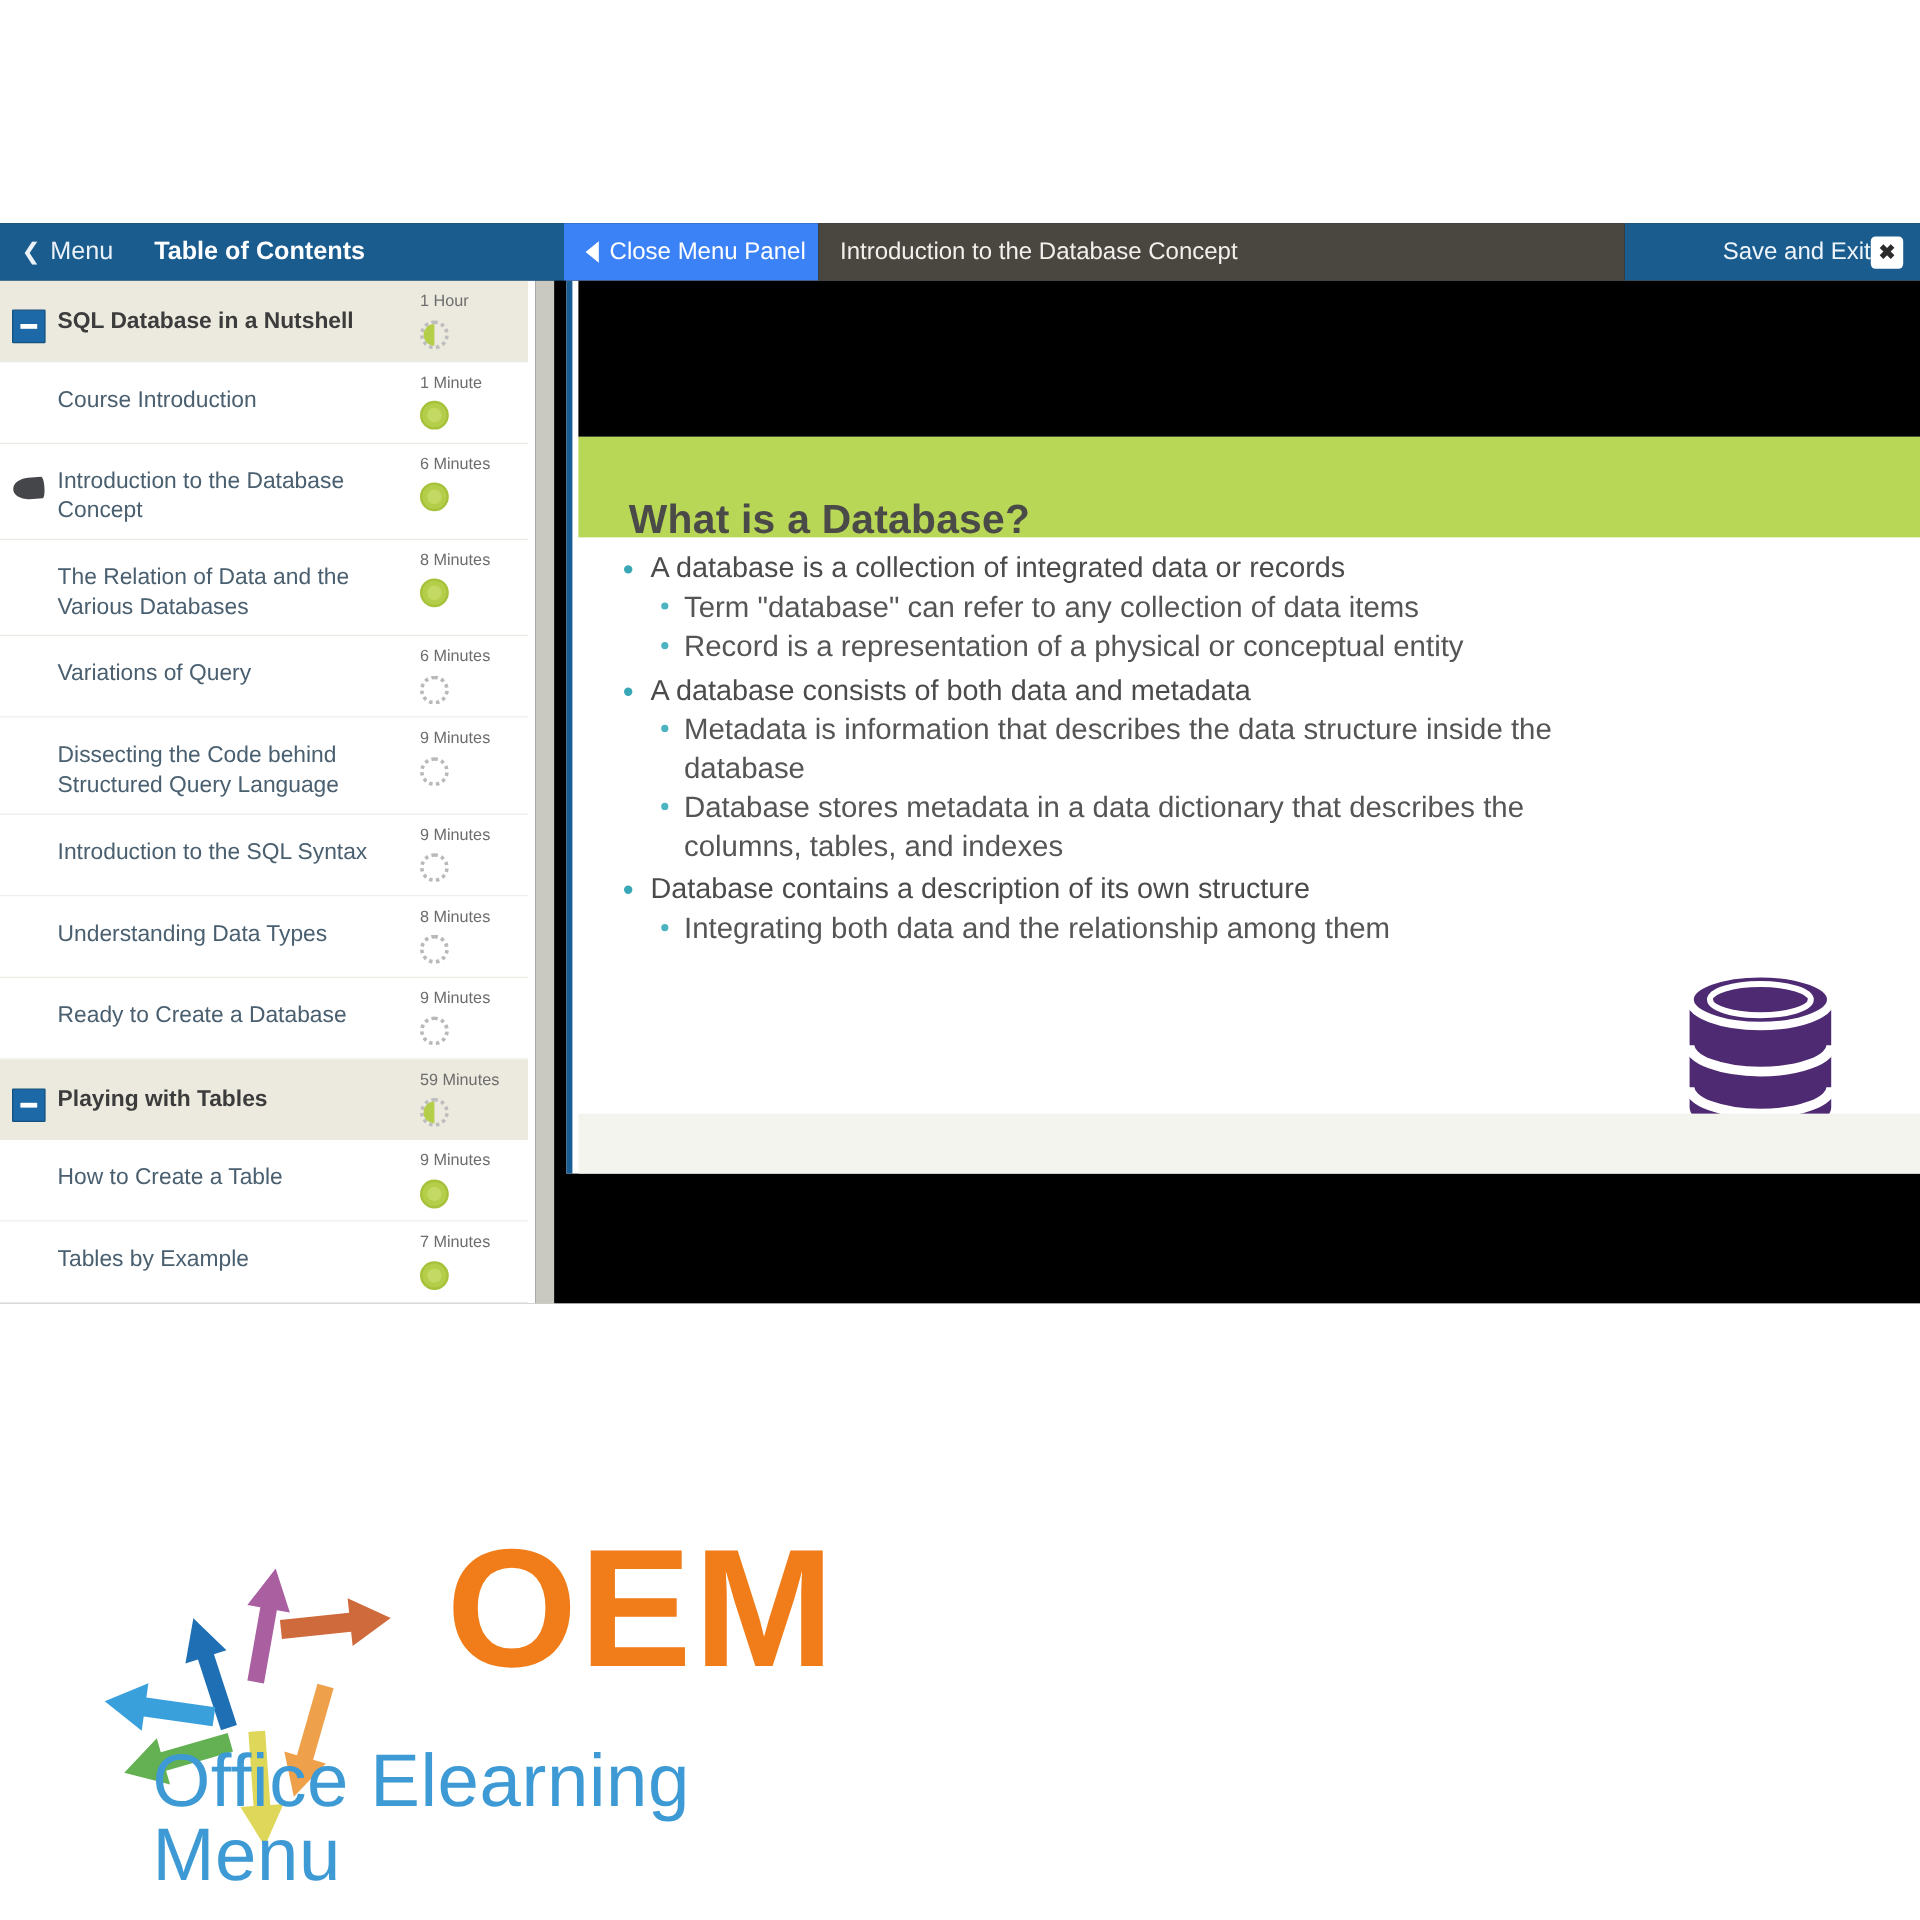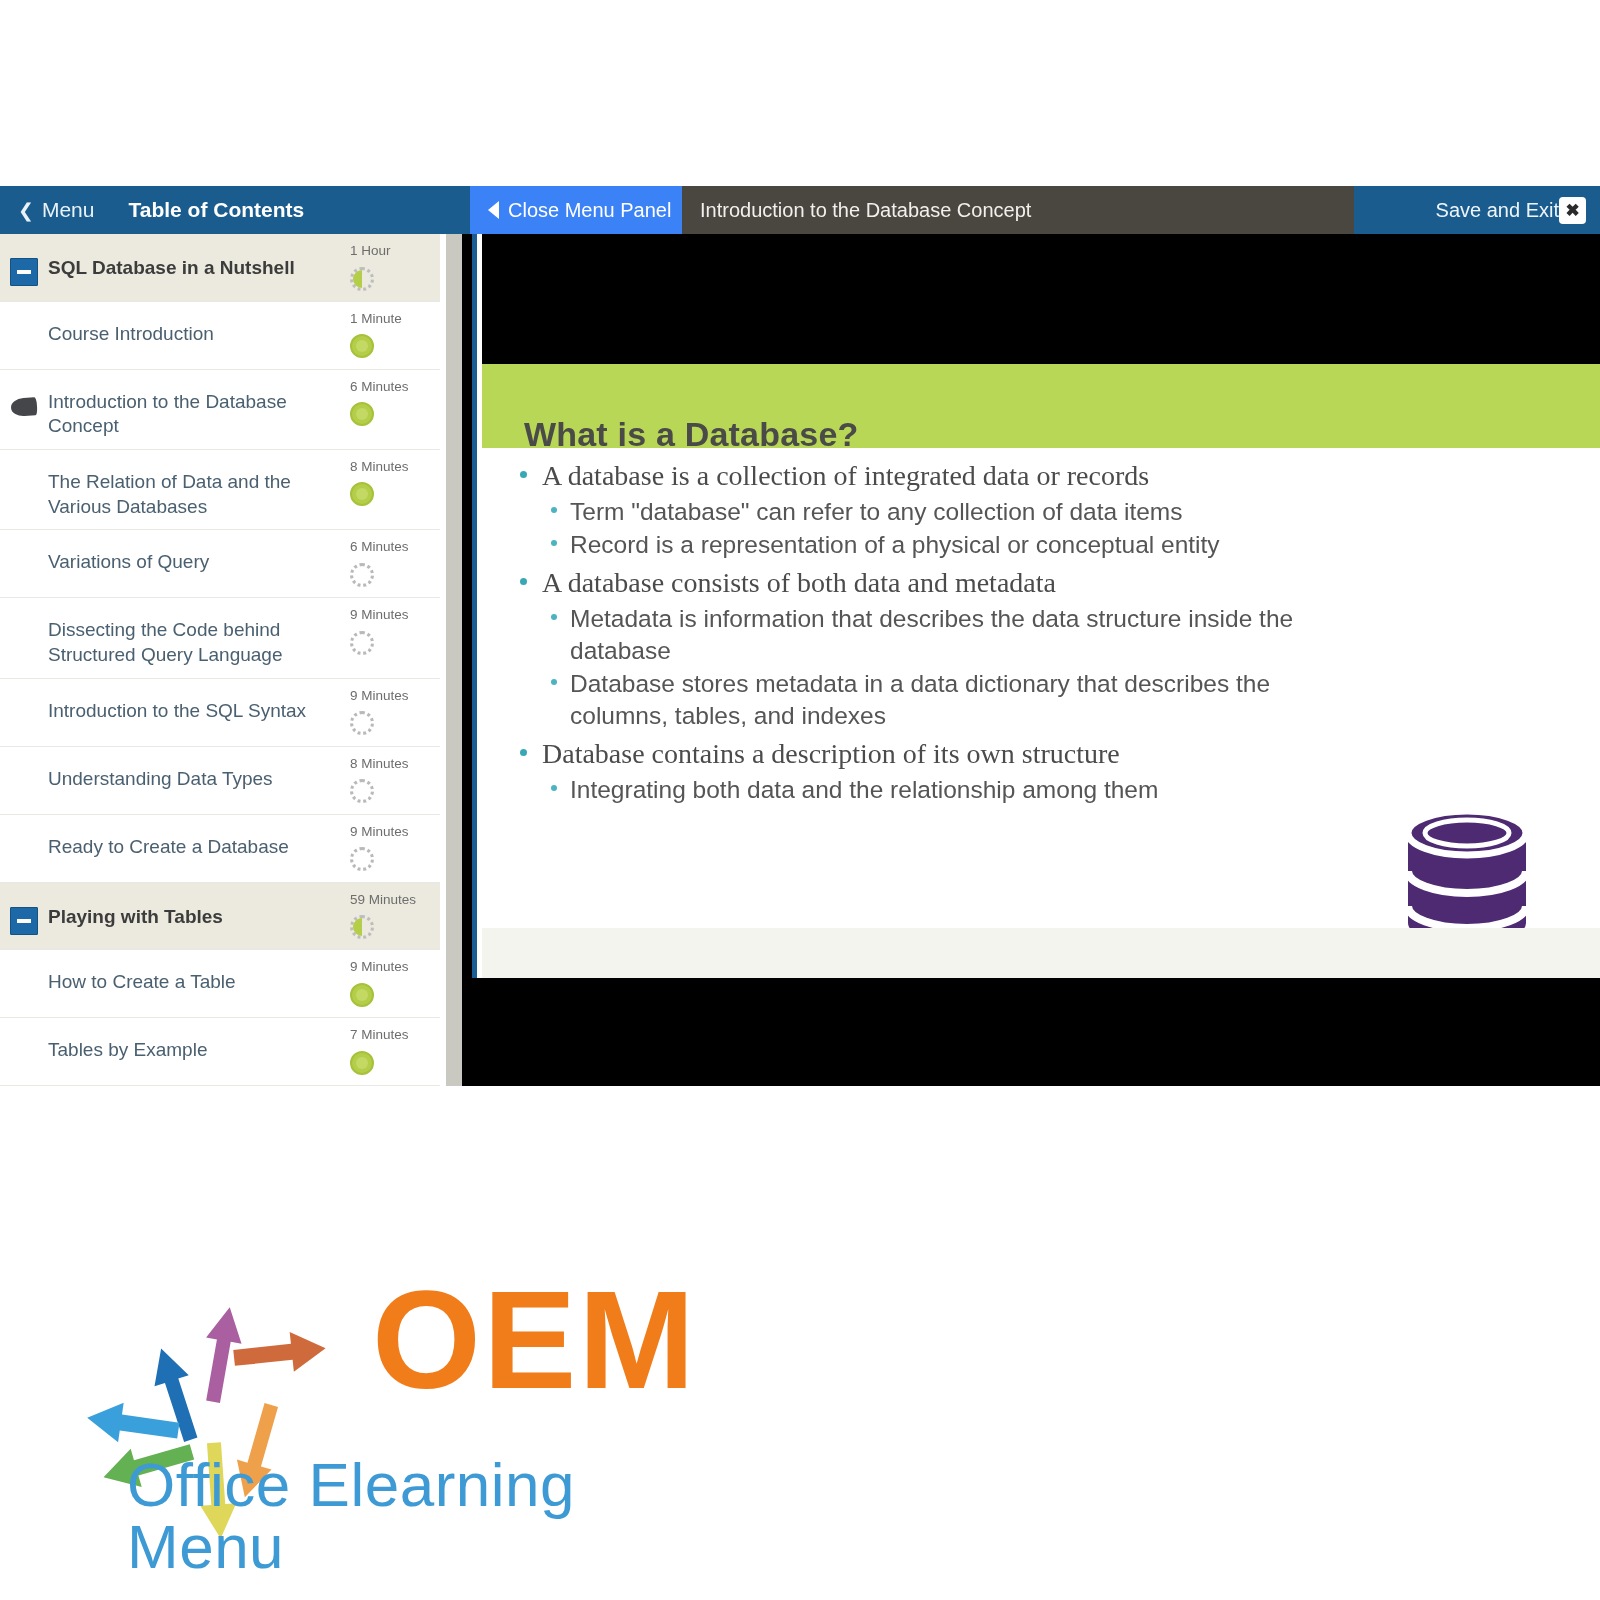--- a/index.html
+++ b/index.html
@@ -145,21 +145,21 @@
   #slide-top-black{position:absolute;left:5px;top:0;right:0;height:130px;background:#000;}
   #slide-body{
     position:absolute;left:5px;top:214px;right:0;height:480px;background:#ffffff;
   }
   #slide-footer{
     position:absolute;left:5px;top:694px;right:0;height:50px;background:#f4f4ef;
   }
 
   ul.lv1{list-style:none;margin:0;padding:0;position:absolute;left:30px;top:10px;width:790px;}
   ul.lv1>li{position:relative;padding-left:30px;margin-bottom:2px;}
-  ul.lv1>li>.txt{font-size:28px;color:#4b4b4b;line-height:1.3;font-family:Liberation Serif, serif;}
+  ul.lv1>li>.txt{font-size:24px;color:#4b4b4b;line-height:1.3;}
   ul.lv1>li::before{
     content:"";position:absolute;left:8px;top:13px;width:7px;height:7px;
     border-radius:50%;background:#39a7b5;
   }
   ul.lv2{list-style:none;margin:2px 0 4px 0;padding:0;}
   ul.lv2>li{position:relative;padding-left:28px;margin-bottom:1px;}
   ul.lv2>li>.txt{font-size:24.5px;color:#555555;line-height:1.3;}
   ul.lv2>li::before{
     content:"";position:absolute;left:9px;top:11px;width:6px;height:6px;
     border-radius:50%;background:#4cb3c0;

